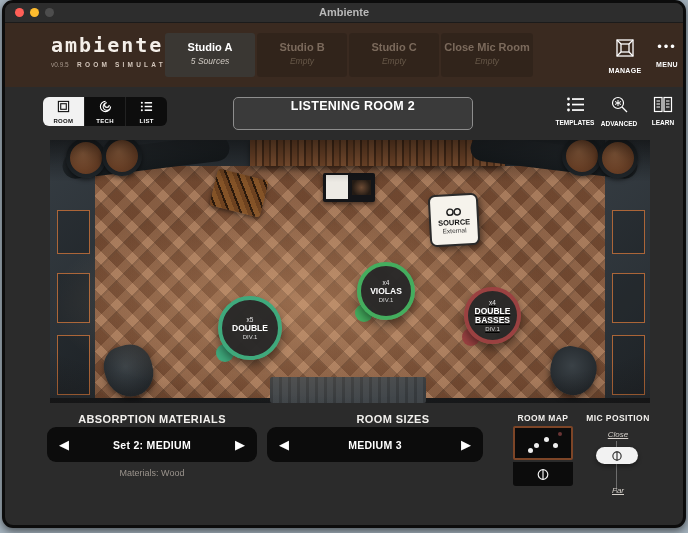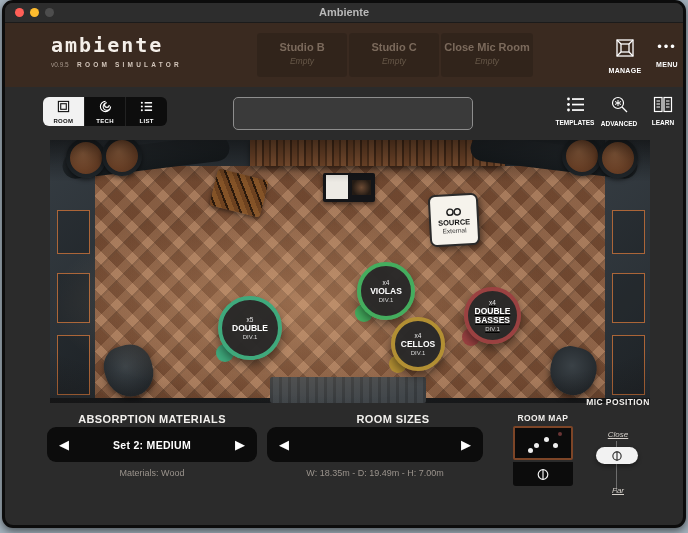--- a/index.html
+++ b/index.html
@@ -110,20 +110,24 @@
     <div class="tl" style="left:25px;background:#febc2e;"></div>
     <div class="tl" style="left:40px;background:#4d4d4d;"></div>
     <div class="titletext">Ambiente</div>
   </div>
 
   <div class="header">
     <div class="logo-name">ambiente</div>
     <div class="logo-ver">v0.9.5</div>
     <div class="logo-sub">ROOM SIMULATOR</div>
 
+    <div class="tab active" style="left:160px;">
+      <span class="t1">Studio A</span>
+      <span class="t2">5 Sources</span>
+    </div>
     <div class="tab inactive" style="left:252px;">
       <span class="t1">Studio B</span>
       <span class="t2">Empty</span>
     </div>
     <div class="tab inactive" style="left:344px;">
       <span class="t1">Studio C</span>
       <span class="t2">Empty</span>
     </div>
     <div class="tab inactive" style="left:436px;width:92px;">
       <span class="t1">Close Mic Room</span>
@@ -170,20 +174,21 @@
         <circle cx="2" cy="7" r="1.1"></circle>
           <rect x="5" y="6.2" width="8" height="1.6"></rect>
         <circle cx="2" cy="11" r="1.1"></circle>
           <rect x="5" y="10.2" width="8" height="1.6"></rect>
       </svg>
       <span class="slbl">LIST</span>
     </div>
   </div>
 
   <div class="roomtype">
+    <span class="rt2">LISTENING ROOM 2</span>
   </div>
 
   <div class="tbtn" style="left:546px;width:48px;">
     <svg width="19" height="17" viewBox="0 0 19 17" fill="#fff">
       <circle cx="2.5" cy="3" r="1.4"></circle>
         <rect x="6" y="2.2" width="12" height="1.7"></rect>
       <circle cx="2.5" cy="8.5" r="1.4"></circle>
         <rect x="6" y="7.7" width="12" height="1.7"></rect>
       <circle cx="2.5" cy="14" r="1.4"></circle>
         <rect x="6" y="13.2" width="12" height="1.7"></rect>
@@ -249,28 +254,20 @@
       </div>
     </div>
     <div class="bubble" style="left:307px;top:122px;width:58px;height:58px;">
       <div class="bubble-tail" style="background: rgb(68, 173, 94);"></div>
       <div class="bubble-body" style="border-color: rgb(68, 173, 94); text-align: center;">
         <span class="b-count">x4</span>
         <span class="b-name">VIOLAS</span>
         <span class="b-div">DIV.1</span>
       </div>
     </div>
-    <div class="bubble" style="left:341px;top:177px;width:54px;height:54px;">
-      <div class="bubble-tail" style="background: rgb(178, 143, 51);"></div>
-      <div class="bubble-body" style="border-color: rgb(178, 143, 51);">
-        <span class="b-count">x4</span>
-        <span class="b-name">CELLOS</span>
-        <span class="b-div">DIV.1</span>
-      </div>
-    </div>
     <div class="bubble" style="left:414px;top:147px;width:57px;height:57px;text-decoration:underline;">
       <div class="bubble-tail" style="background: rgb(154, 65, 65);"></div>
       <div class="bubble-body" style="border-color: rgb(154, 65, 65);">
         <span class="b-count">x4</span>
         <span class="b-name">DOUBLE BASSES</span>
         <span class="b-div">DIV.1</span>
       </div>
     </div>
 
     <div class="srcbox">
@@ -287,40 +284,40 @@
   <div class="pill" style="left:42px;width:210px;">
     <span class="arrow">◀</span>
     <span class="val">Set 2: MEDIUM</span>
     <span class="arrow">▶</span>
   </div>
   <div class="sub-detail" style="left:37px;width:220px;">Materials: Wood</div>
 
   <div class="sect-label" style="left:280px;top:410px;width:216px;">ROOM SIZES</div>
   <div class="pill" style="left:262px;width:216px;">
     <span class="arrow">◀</span>
+    <span class="val">MEDIUM 3</span>
     <span class="arrow">▶</span>
   </div>
-  <div class="sub-detail" style="left:262px;width:216px;">W: 18.35m - D: 19.49m - H: 7.00m</div>
 
   <div class="sect-label" style="left:500px;top:410px;width:76px;font-size:8.5px;">ROOM MAP</div>
   <div class="mapbox">
     <div class="mapdot" style="left:19px;top:15px;"></div>
     <div class="mapdot" style="left:29px;top:9px;"></div>
     <div class="mapdot" style="left:38px;top:15px;"></div>
     <div class="mapdot" style="left:13px;top:20px;"></div>
     <div class="mapdot" style="left:43px;top:4px;width:4px;height:4px;background:#6a3434;"></div>
   </div>
   <div class="micbox">
     <svg width="20" height="13" viewBox="0 0 20 13" fill="none" stroke="#f0f0f0" stroke-width="1.2">
       <circle cx="10" cy="6.5" r="4.8"></circle>
         <line x1="10" y1="1" x2="10" y2="12"></line>
     </svg>
   </div>
 
-  <div class="sect-label" style="left:575px;top:394px;width:76px;font-size:8.5px;">MIC POSITION</div>
+  <div class="sect-label" style="left:575px;top:410px;width:76px;font-size:8.5px;">MIC POSITION</div>
   <div class="posword" style="left:575px;top:427px;width:76px;">Close</div>
   <div class="mictrack"></div>
   <div class="michandle">
     <svg width="18" height="12" viewBox="0 0 20 13" fill="none" stroke="#333" stroke-width="1.3">
       <circle cx="10" cy="6.5" r="4.6"></circle>
         <line x1="10" y1="1.2" x2="10" y2="11.8"></line>
     </svg>
   </div>
   <div class="posword" style="left:575px;top:483px;width:76px;">Far</div>
 

